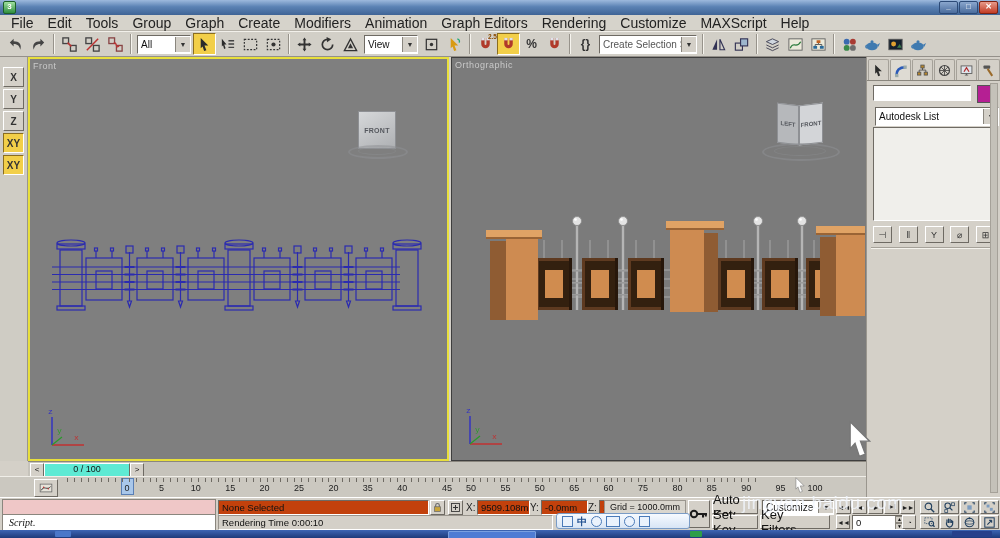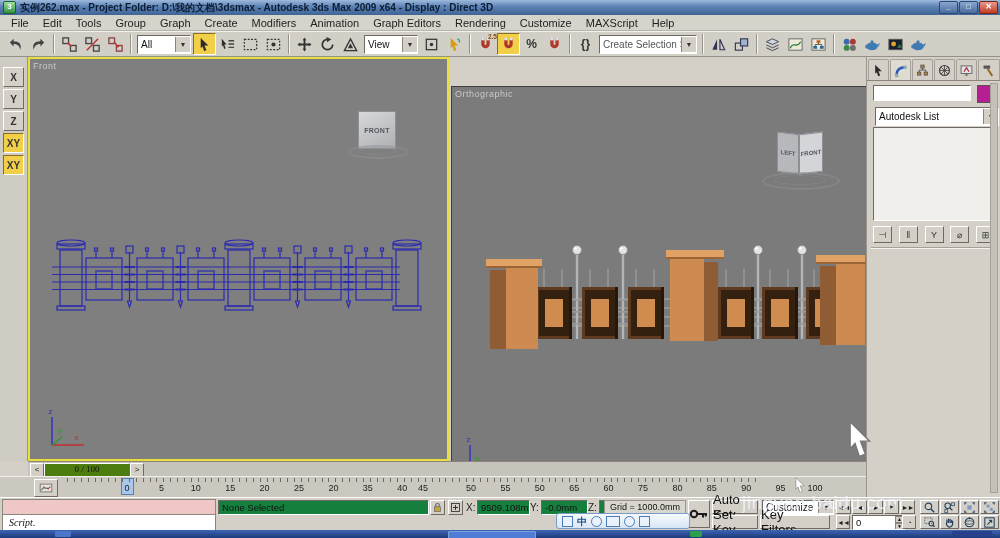--- a/index.html
+++ b/index.html
@@ -12,21 +12,21 @@
   .appicon{width:11px;height:11px;margin:0 4px 0 3px;border-radius:2px;
     background:linear-gradient(#9fe09f,#2f8f3f);border:1px solid #1c5f28;color:#fff;
     font-size:8px;line-height:10px;text-align:center;font-weight:bold;}
   .winbtns{margin-left:auto;display:flex;gap:1px;margin-right:2px;}
   .wbtn{width:17px;height:11px;font-size:8px;line-height:10px;text-align:center;color:#fff;
     background:linear-gradient(#8aa6cd,#4a6c9d);border:1px solid #2c4a77;border-radius:2px;}
   .wbtn.close{background:linear-gradient(#e79a8a,#c23b24);border-color:#7d2213;}
   
   .menubar{position:absolute;left:0;top:15px;width:1000px;height:16px;background:#d6d3cb;
     border-bottom:1px solid #b7b3aa;display:flex;align-items:center;padding-left:4px;box-sizing:border-box;}
-  .mitem{padding:10px 7px;font-size:11px;color:#222;}
+  .mitem{padding:10px 7px;font-size:14px;color:#222;}
   
   .toolbar{position:absolute;left:0;top:31px;width:1000px;height:26px;background:#d2cfc7;
     border-top:1px solid #f2f0ea;border-bottom:1px solid #94908a;display:flex;align-items:center;
     padding-left:4px;box-sizing:border-box;}
   .tbtn{width:23px;height:22px;display:flex;align-items:center;justify-content:center;position:relative;flex:none;}
   .tbtn svg{width:17px;height:17px;}
   .tbtn.pressed{background:#f2cf49;border:1px solid;border-color:#8a6d1f #fff #fff #8a6d1f;box-sizing:border-box;}
   .tsep{width:1px;height:20px;background:#97938b;border-right:1px solid #f6f4ee;margin:0 3px;flex:none;}
   .combo{height:17px;background:#fff;border:1px solid;border-color:#6e6a63 #fff #fff #6e6a63;
     display:flex;align-items:center;flex:none;margin:0 2px;}
@@ -37,21 +37,21 @@
   .glyphb{font-size:12px;font-weight:bold;color:#333;}
   
   .axisbar{position:absolute;left:0;top:57px;width:28px;height:404px;background:#cfccc4;
     border-right:1px solid #9a968e;box-sizing:border-box;padding-top:8px;}
   .axbtn{width:21px;height:20px;margin:2px auto;background:#d4d0c8;border:1px solid;
     border-color:#fff #6e6a63 #6e6a63 #fff;font-size:10px;font-weight:bold;color:#333;
     text-align:center;line-height:19px;box-sizing:border-box;}
   .axbtn.pressed{background:#f2cf49;border-color:#8a6d1f #fff #fff #8a6d1f;}
   .vp{position:absolute;top:57px;background:#7f7f7f;box-sizing:border-box;overflow:hidden;}
   .vp-left{left:28px;width:421px;height:404px;border:2px solid #e8df3c;}
-  .vp-right{left:451px;width:494px;height:404px;border:1px solid #3e3e3e;background:#7b7b7b;margin-top:29px;}
+  .vp-right{left:451px;width:494px;height:404px;border:1px solid #3e3e3e;background:#7b7b7b;}
   .vplabel{position:absolute;left:3px;top:2px;font-size:9px;color:#c9c9c9;letter-spacing:.5px;}
   .fencesvg{position:absolute;left:0;top:0;}
   
   .vcube{position:absolute;width:36px;height:36px;background:linear-gradient(150deg,#d6d8da,#aeb0b3);
     border:1px solid #8e9094;display:flex;align-items:center;justify-content:center;
     font-size:7px;color:#55585e;font-weight:bold;letter-spacing:.3px;}
   .vring{position:absolute;border:2px solid #8e9094;border-radius:50%;opacity:.55;}
   .vring.inner{border-width:1px;opacity:.4;}
   .vcube3d{position:absolute;display:flex;}
   .vface{height:38px;display:flex;align-items:center;justify-content:center;
@@ -78,40 +78,40 @@
     font-size:9px;text-align:center;line-height:16px;color:#333;box-sizing:border-box;}
   .cpscroll{position:absolute;right:2px;top:26px;width:6px;height:408px;background:#c4c1b9;
     border:1px solid #a5a199;}
   .cpdivider{position:absolute;left:4px;top:190px;width:126px;height:1px;background:#a5a199;
     border-bottom:1px solid #f4f2ec;}
   
   .tsrow{position:absolute;left:28px;top:461px;width:838px;height:15px;background:#c6c3bb;
     border-top:1px solid #8a867e;box-sizing:border-box;}
   .tsbtn{position:absolute;top:1px;width:12px;height:12px;background:#d4d0c8;border:1px solid;
     border-color:#fff #6e6a63 #6e6a63 #fff;font-size:8px;line-height:11px;text-align:center;}
-  .tshandle{position:absolute;left:16px;top:1px;width:84px;height:12px;background:#4d7c0f;
-    border:1px solid;border-color:#fff #6e6a63 #6e6a63 #fff;font-size:9px;text-align:center;line-height:11px;font-family:Liberation Serif, serif;}
+  .tshandle{position:absolute;left:16px;top:1px;width:84px;height:12px;background:#5eead4;
+    border:1px solid;border-color:#fff #6e6a63 #6e6a63 #fff;font-size:9px;text-align:center;line-height:11px;}
   .trackbar{position:absolute;left:0px;top:476px;width:866px;height:21px;background:#cbc8c0;
     border-top:1px solid #f0eee8;}
   .mcebtn{position:absolute;left:34px;top:2px;width:22px;height:16px;background:#d4d0c8;border:1px solid;
     border-color:#fff #6e6a63 #6e6a63 #fff;display:flex;align-items:center;justify-content:center;}
   .ruler{position:absolute;left:60px;top:0px;width:800px;height:21px;}
   .tickstrip{position:absolute;left:7px;top:1px;width:690px;height:4px;
     background:repeating-linear-gradient(90deg,#6e6a63 0 1px,transparent 1px 6.88px);}
   .tnum{position:absolute;top:6px;transform:translateX(-50%);font-size:9px;color:#222;}
   .fmarker{position:absolute;left:61px;top:1px;width:13px;height:17px;background:#a9c7ea;
     border:1px solid #5a7fb5;box-sizing:border-box;}
   
   .statusbar{position:absolute;left:0;top:497px;width:1000px;height:33px;background:#d4d0c8;
     border-top:1px solid #fff;}
   .listener{position:absolute;left:2px;top:1px;width:212px;height:30px;border:1px solid #8a867e;}
   .lis-pink{height:14px;background:#efc7c7;border-bottom:1px solid #8a867e;}
   .lis-white{height:15px;background:#fff;font-size:10px;font-family:"Liberation Serif",serif;
     font-style:italic;padding-left:6px;line-height:15px;}
-  .field{position:absolute;height:13px;background:#15803d;border:1px solid;
+  .field{position:absolute;height:13px;background:#c2410c;border:1px solid;
     border-color:#6e6a63 #fff #fff #6e6a63;font-size:9.5px;line-height:13px;padding-left:3px;
     box-sizing:content-box;overflow:hidden;white-space:nowrap;}
   .slabel{position:absolute;font-size:10px;top:4px;color:#222;}
   .sbtn2{position:absolute;background:#d4d0c8;border:1px solid;border-color:#fff #6e6a63 #6e6a63 #fff;
     display:flex;align-items:center;justify-content:center;box-sizing:border-box;}
   .gridbox{position:absolute;left:604px;top:2px;width:80px;height:13px;border:1px solid #9a968e;
     background:#d9d6ce;font-size:9px;text-align:center;line-height:13px;}
   .keybtnlabel{font-size:13px;}
   .playglyph{font-size:7px;letter-spacing:-1px;color:#222;}
   .spinner{display:flex;flex-direction:column;width:9px;height:13px;margin-left:auto;}
@@ -314,21 +314,20 @@
   <symbol id="s-arrow-cursor-white" viewBox="0 0 24 34">
         <path d="M2 1 L20 19 H11.5 L16 31 L10.5 33 L6.5 21 L2 26 Z" fill="#fff" stroke="#777" stroke-width="1.2"></path>
       </symbol>
 </defs>
 </svg>
 
 <div id="app">
 
   <div class="titlebar">
     <div class="appicon">3</div>
-    <span>实例262.max    - Project Folder: D:\我的文档\3dsmax    - Autodesk 3ds Max  2009 x64     - Display : Direct 3D</span>
     <div class="winbtns">
       <div class="wbtn">_</div>
       <div class="wbtn">□</div>
       <div class="wbtn close">✕</div>
     </div>
   </div>
 
   <div class="menubar" id="menubar">
       <span class="mitem">File</span>
       <span class="mitem">Edit</span>
@@ -699,21 +698,21 @@
       <div id="ticknums">
           <span class="tnum" style="left: 67px;">0</span>
           <span class="tnum" style="left: 101.4px;">5</span>
           <span class="tnum" style="left: 135.8px;">10</span>
           <span class="tnum" style="left: 170.2px;">15</span>
           <span class="tnum" style="left: 204.6px;">20</span>
           <span class="tnum" style="left: 239px;">25</span>
           <span class="tnum" style="left: 273.4px;">20</span>
           <span class="tnum" style="left: 307.8px;">35</span>
           <span class="tnum" style="left: 342.2px;">40</span>
-          <span class="tnum" style="left: 363px;">45</span>
+          <span class="tnum" style="left: 387px;">45</span>
           <span class="tnum" style="left: 411px;">50</span>
           <span class="tnum" style="left: 445.4px;">55</span>
           <span class="tnum" style="left: 479.8px;">50</span>
           <span class="tnum" style="left: 514.2px; text-align: center;">65</span>
           <span class="tnum" style="left: 548.6px;">60</span>
           <span class="tnum" style="left: 583px;">75</span>
           <span class="tnum" style="left: 617.4px;">80</span>
           <span class="tnum" style="left: 651.8px;">85</span>
           <span class="tnum" style="left: 686.2px;">90</span>
           <span class="tnum" style="left: 720.6px;">95</span>
@@ -721,20 +720,21 @@
         </div>
     </div>
   </div>
 
   <div class="statusbar">
     <div class="listener">
       <div class="lis-pink"></div>
       <div class="lis-white">Script.</div>
     </div>
     <div class="field" style="left:218px;top:2px;width:206px">None Selected</div>
+    <div class="field" style="left:218px;top:17px;width:330px;background:#d4d0c8;border-color:#9a968e #fff #fff #9a968e">Rendering Time  0:00:10</div>
     <div class="sbtn2" style="left:430px;top:2px;width:15px;height:15px">
         <svg width="13" height="13">
           <use href="#s-lock"></use>
         </svg>
       </div>
     <div class="sbtn2" style="left:448px;top:2px;width:15px;height:15px">
         <svg width="13" height="13">
           <use href="#s-abs"></use>
         </svg>
       </div>

